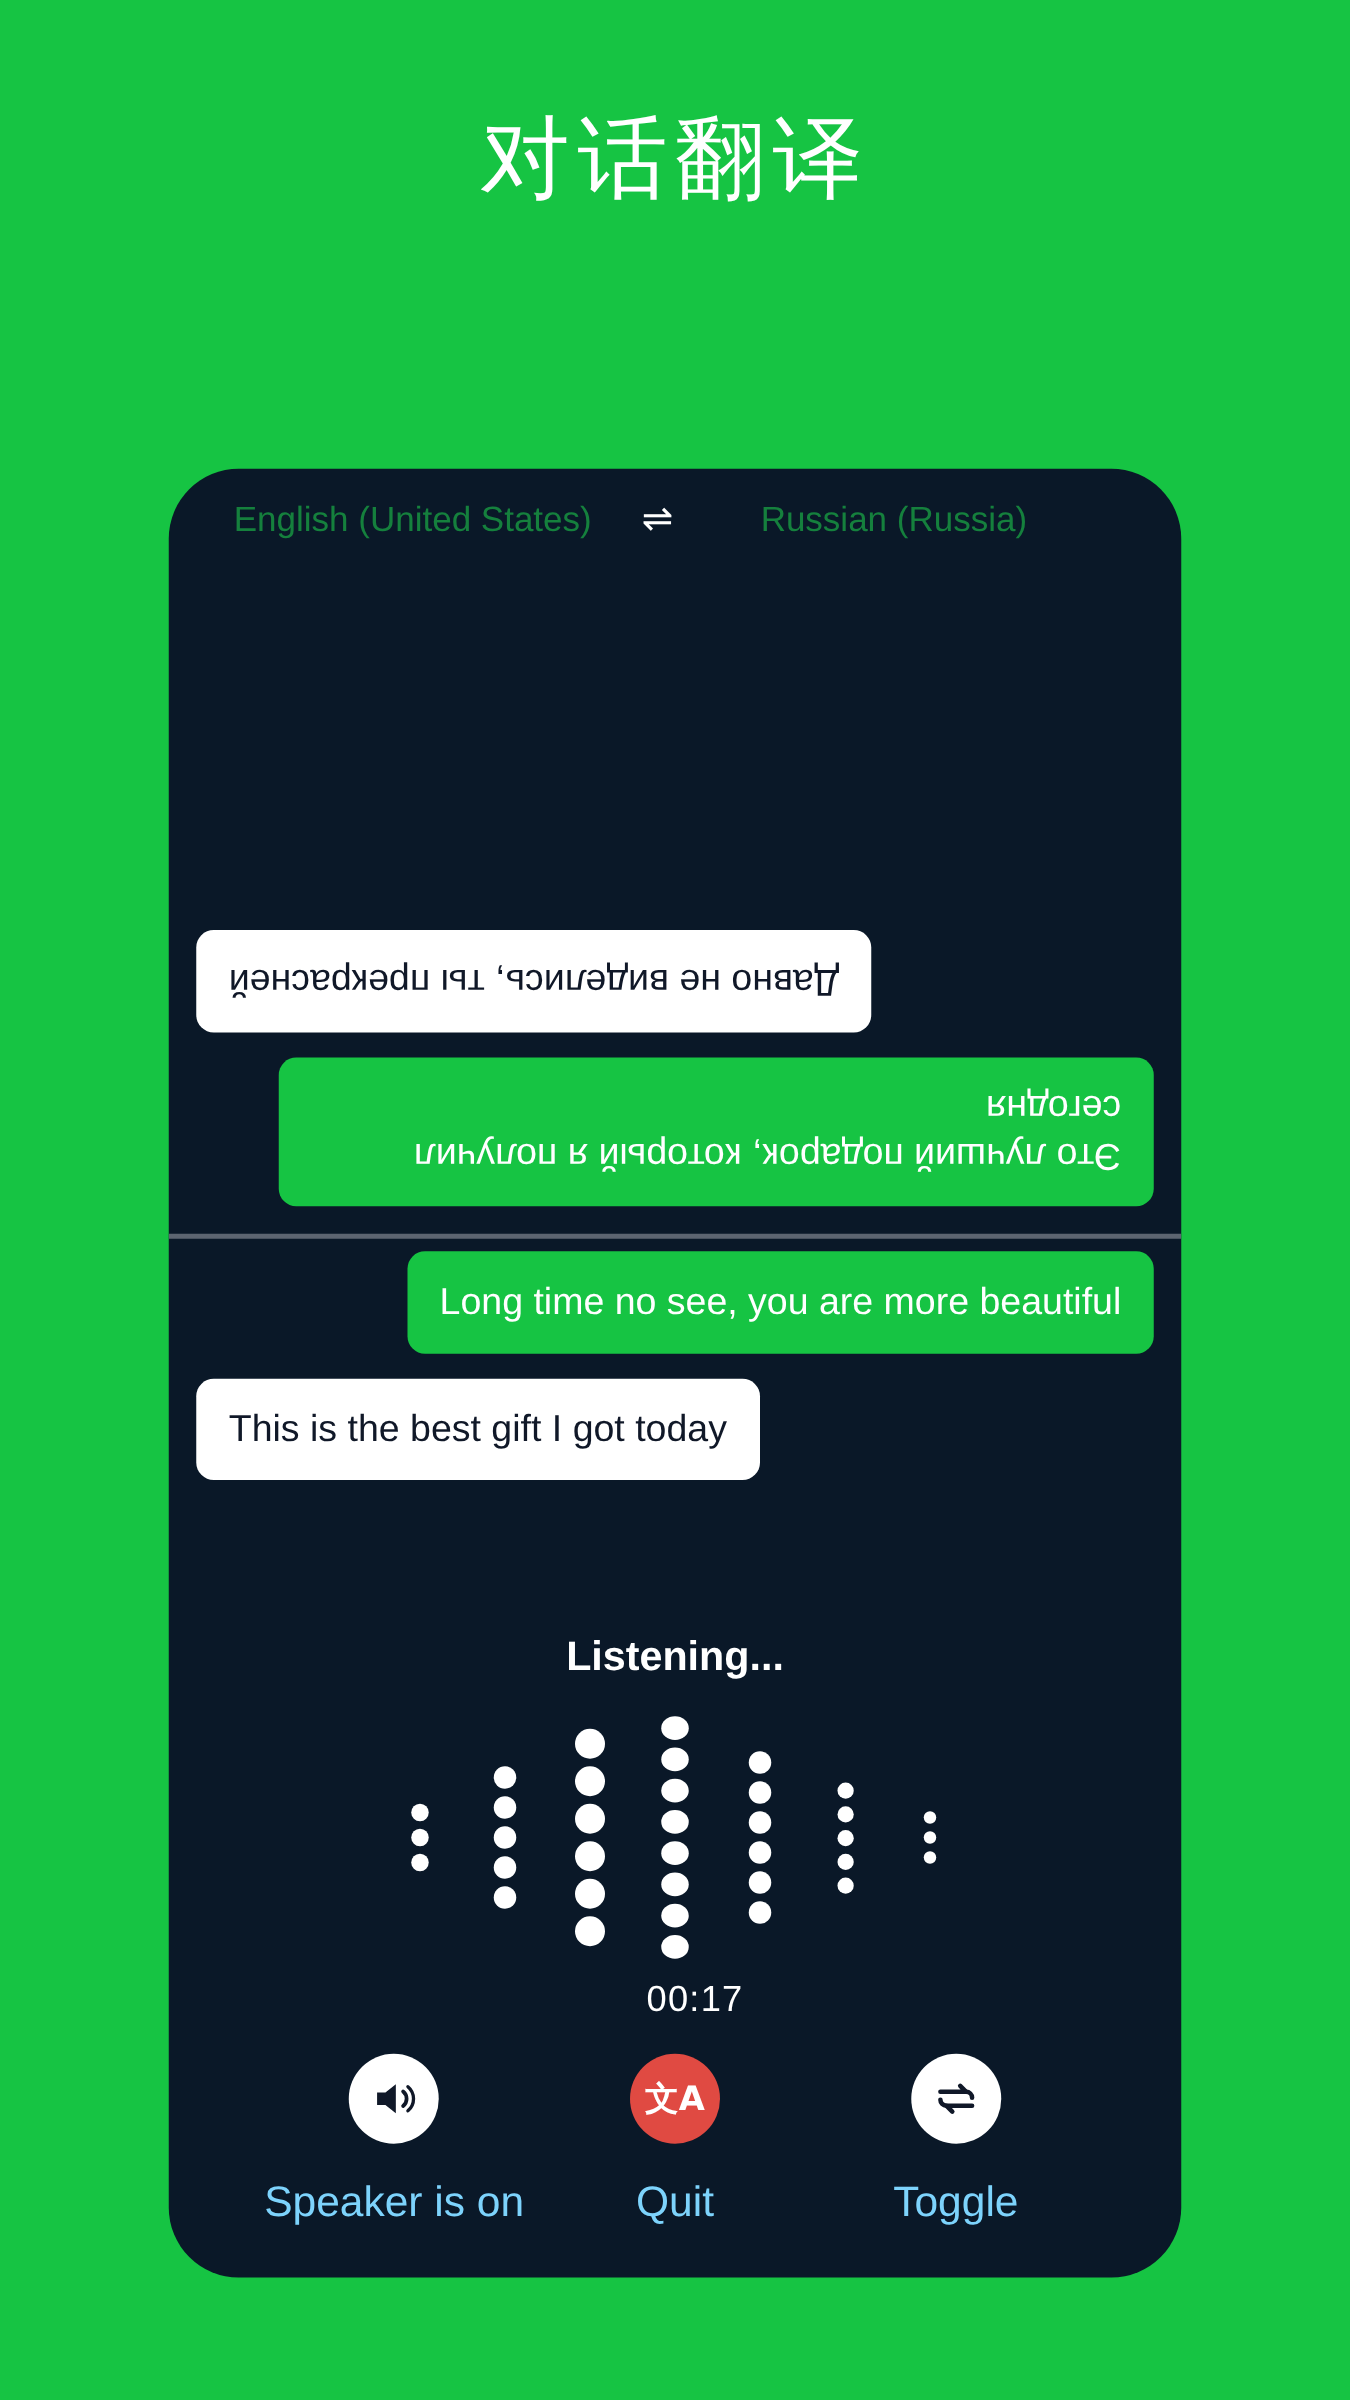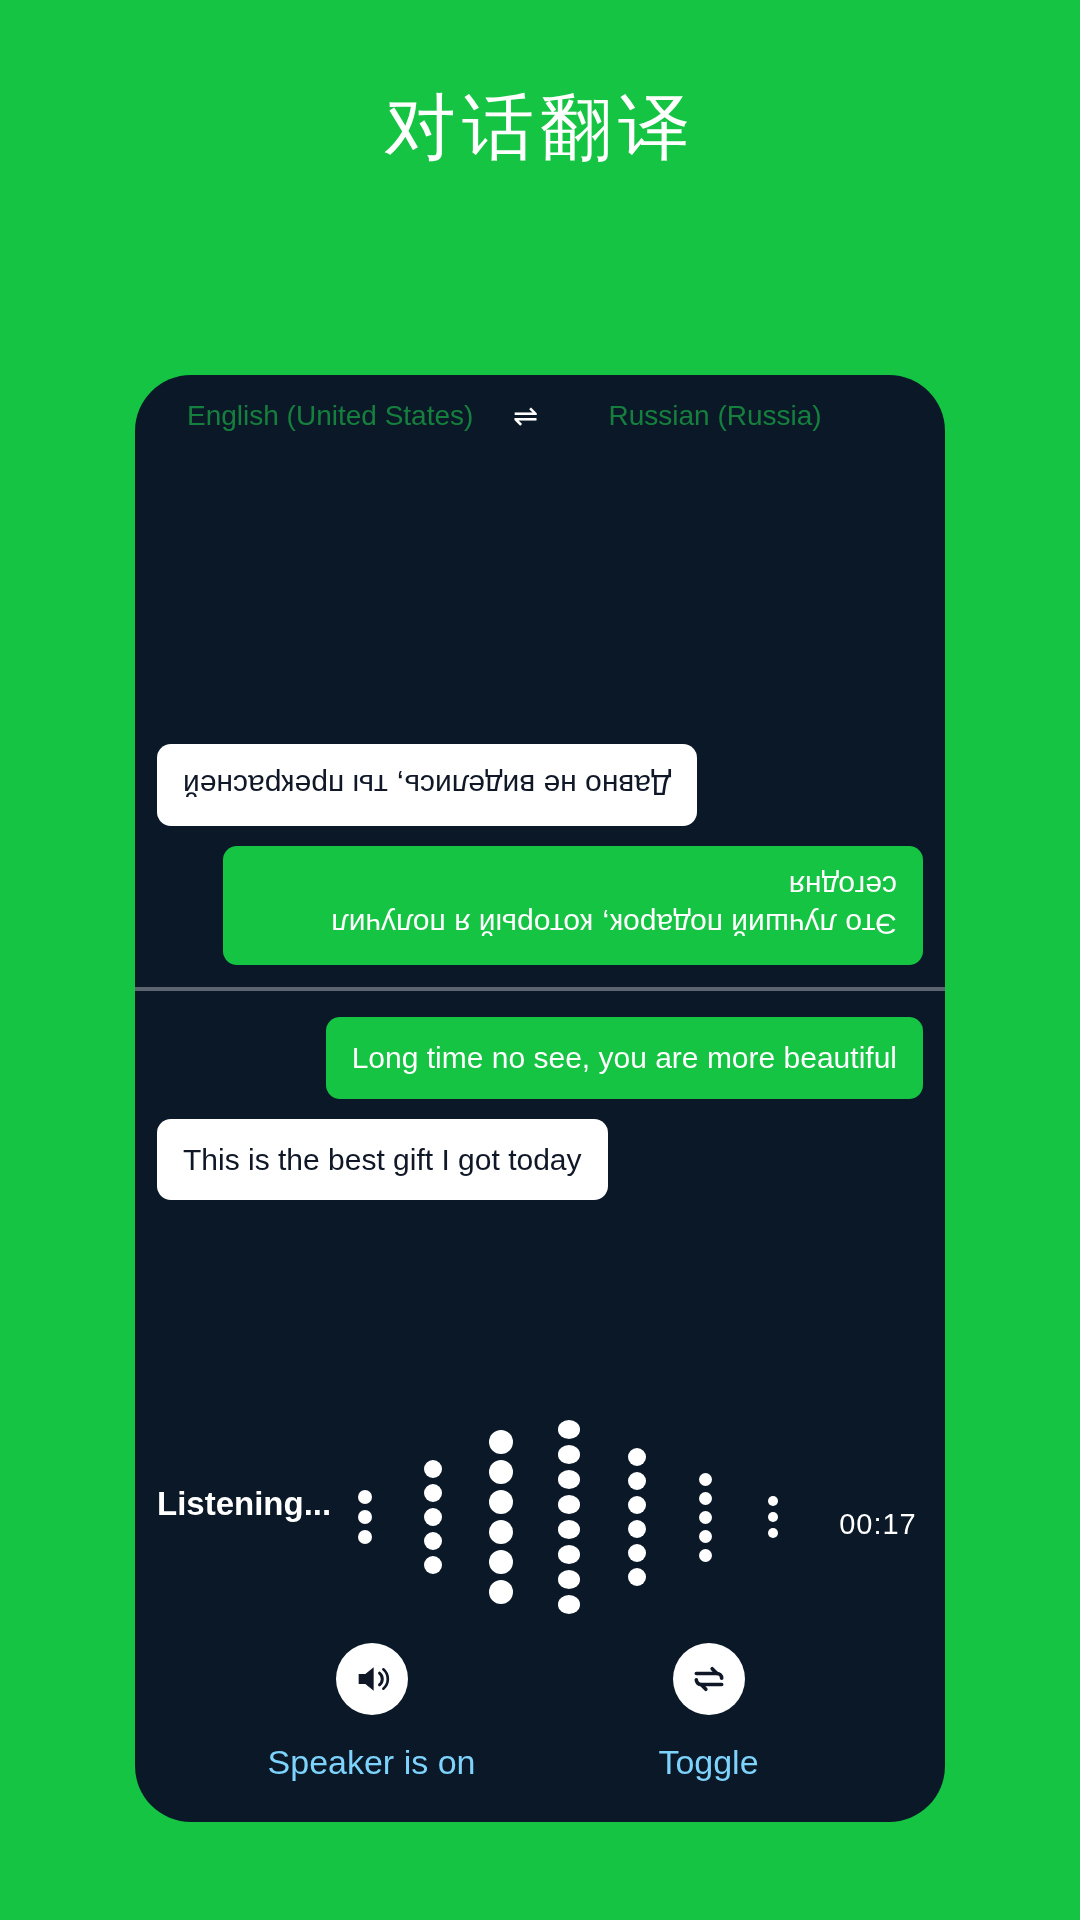--- a/index.html
+++ b/index.html
@@ -75,21 +75,21 @@
     padding: 0 22px;
   }
   .half-top {
     flex: 0 0 530px;
     transform: rotate(180deg);
     justify-content: flex-start;
     padding-top: 22px;
   }
   .half-bottom {
     flex: 1 1 auto;
-    padding-top: 26px;
+    padding-top: 10px;
   }
 
   .divider {
     height: 4px;
     background: #5c6470;
     width: 100%;
     flex: 0 0 4px;
   }
 
   
@@ -106,21 +106,21 @@
     padding: 22px 26px;
     font-size: 30px;
     line-height: 1.25;
   }
   .bubble.accent { background: #16c443; color: #ffffff; }
   .bubble.plain  { background: #ffffff; color: #101828; }
 
   
   .listening-area {
     display: flex;
-    flex-direction: row;
+    flex-direction: column;
     align-items: center;
     margin-top: auto;
   }
   .listening-label {
     color: #ffffff;
     font-size: 33px;
     font-weight: bold;
     margin-bottom: 26px;
   }
 
@@ -287,20 +287,26 @@
         <div class="control-circle">
           <svg width="40" height="40" viewBox="0 0 24 24">
             <path d="M4 9v6h4l5 4V5L8 9H4z" fill="#101828"></path>
             <path d="M16.5 8.5a4.5 4.5 0 010 7" stroke="#101828" stroke-width="1.8" fill="none" stroke-linecap="round"></path>
             <path d="M18.8 6.2a7.6 7.6 0 010 11.6" stroke="#101828" stroke-width="1.6" fill="none" stroke-linecap="round"></path>
           </svg>
         </div>
         <div class="control-label">Speaker is on</div>
       </div>
 
+      <div class="control">
+        <div class="control-circle danger">
+          <span class="cjk-glyph">文A</span>
+        </div>
+        <div class="control-label">Quit</div>
+      </div>
 
       <div class="control">
         <div class="control-circle">
           <svg width="38" height="38" viewBox="0 0 24 24">
             <path d="M4 8.5h13l-3-3M20 15.5H7l3 3" stroke="#101828" stroke-width="2.3" fill="none" stroke-linecap="round" stroke-linejoin="round"></path>
             <path d="M17 8.5a3 3 0 013 3M7 15.5a3 3 0 01-3-3" stroke="#101828" stroke-width="2.3" fill="none" stroke-linecap="round"></path>
           </svg>
         </div>
         <div class="control-label">Toggle</div>
       </div>

